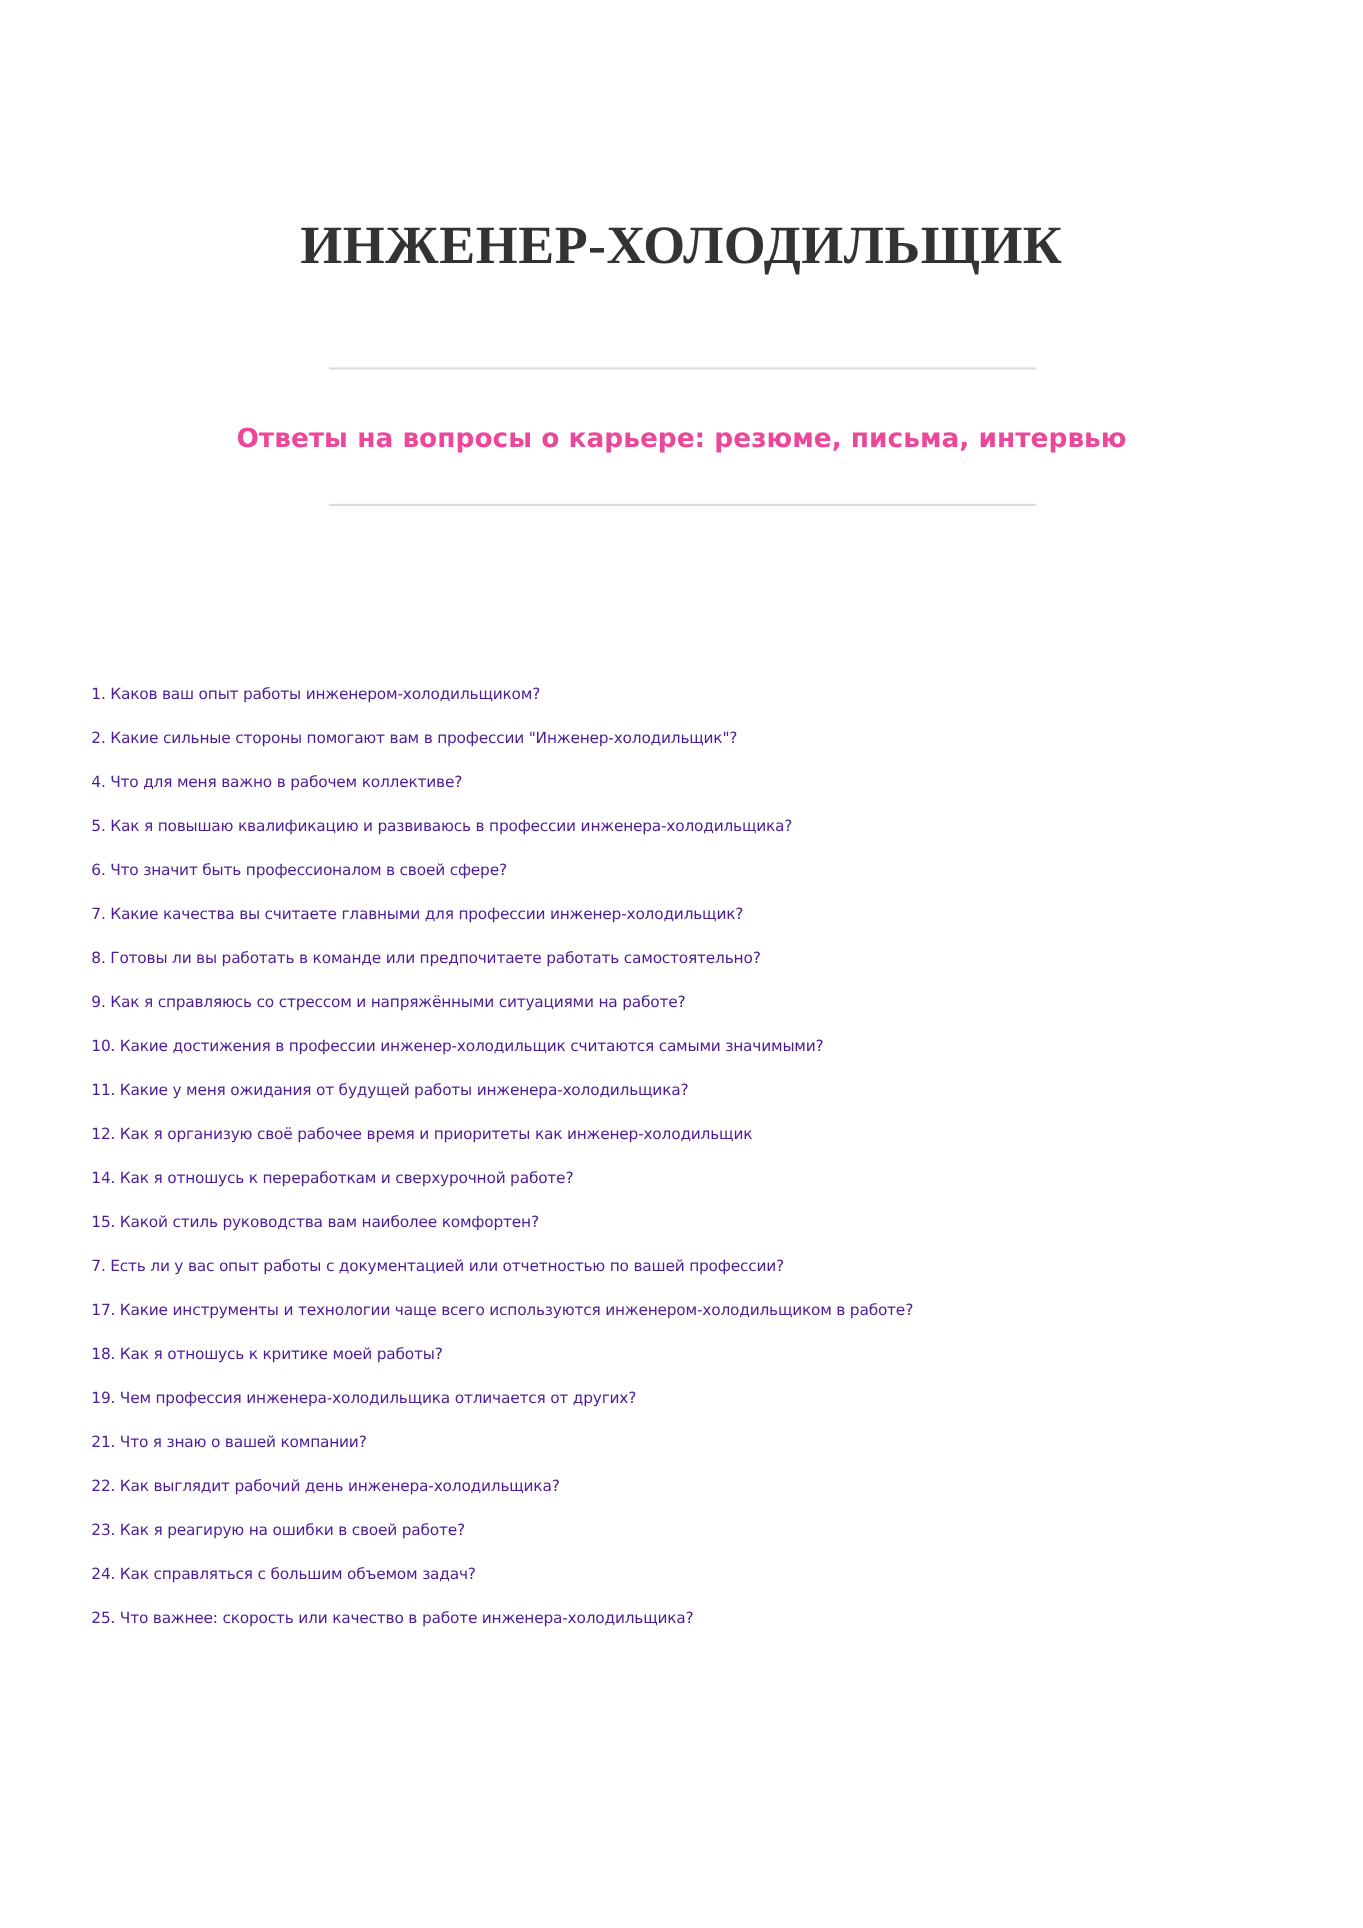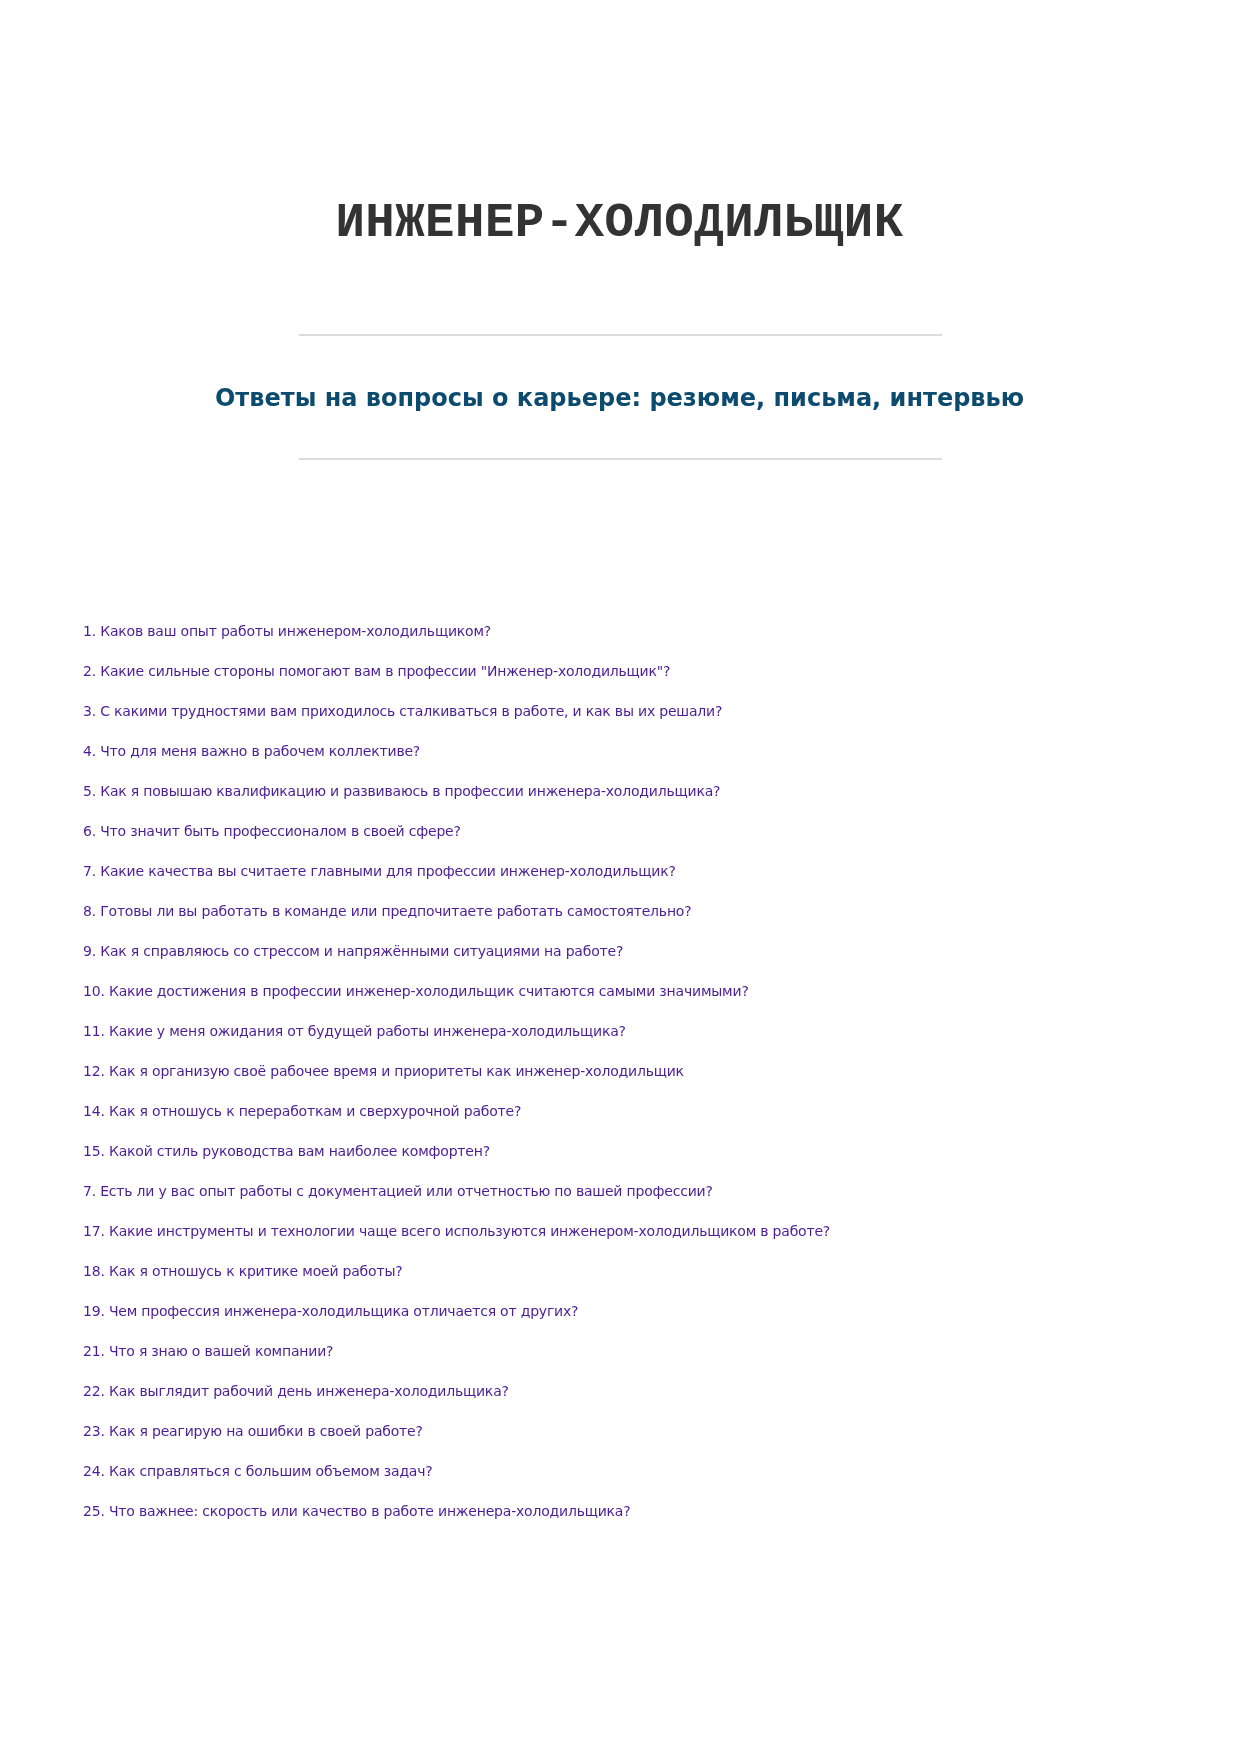--- a/index.html
+++ b/index.html
@@ -14,21 +14,21 @@
       font-family: "DejaVu Sans", "Liberation Sans", sans-serif;
       color: #333333;
       overflow: hidden;
     }
     .page-title {
       position: absolute;
       top: 190px;
       left: 0;
       width: 1239px;
       text-align: center;
-      font-family: Liberation Mono, monospace;
+      font-family: Liberation Serif, serif;
       font-weight: bold;
       font-size: 49px;
       letter-spacing: 0.5px;
       color: #333333;
       line-height: 66px;
       margin: 0;
     }
     .divider {
       position: absolute;
       left: 299px;
@@ -40,21 +40,21 @@
     .divider.bottom { top: 458px; }
     .subtitle {
       position: absolute;
       top: 378px;
       left: 0;
       width: 1239px;
       text-align: center;
       font-family: "DejaVu Sans", sans-serif;
       font-weight: bold;
       font-size: 24px;
-      color: #0c4a6e;
+      color: #ec4899;
       line-height: 40px;
       margin: 0;
     }
     .questions {
       position: absolute;
       top: 611px;
       left: 83px;
       width: 1080px;
       margin: 0;
       padding: 0;
@@ -77,21 +77,20 @@
 
 <div class="divider top"></div>
 
 <h2 class="subtitle">Ответы на вопросы о карьере: резюме, письма, интервью</h2>
 
 <div class="divider bottom"></div>
 
 <ol class="questions">
   <li>1. Каков ваш опыт работы инженером-холодильщиком?</li>
   <li>2. Какие сильные стороны помогают вам в профессии "Инженер-холодильщик"?</li>
-  <li>3. С какими трудностями вам приходилось сталкиваться в работе, и как вы их решали?</li>
   <li>4. Что для меня важно в рабочем коллективе?</li>
   <li>5. Как я повышаю квалификацию и развиваюсь в профессии инженера-холодильщика?</li>
   <li>6. Что значит быть профессионалом в своей сфере?</li>
   <li>7. Какие качества вы считаете главными для профессии инженер-холодильщик?</li>
   <li>8. Готовы ли вы работать в команде или предпочитаете работать самостоятельно?</li>
   <li>9. Как я справляюсь со стрессом и напряжёнными ситуациями на работе?</li>
   <li>10. Какие достижения в профессии инженер-холодильщик считаются самыми значимыми?</li>
   <li>11. Какие у меня ожидания от будущей работы инженера-холодильщика?</li>
   <li>12. Как я организую своё рабочее время и приоритеты как инженер-холодильщик</li>
   <li>14. Как я отношусь к переработкам и сверхурочной работе?</li>

